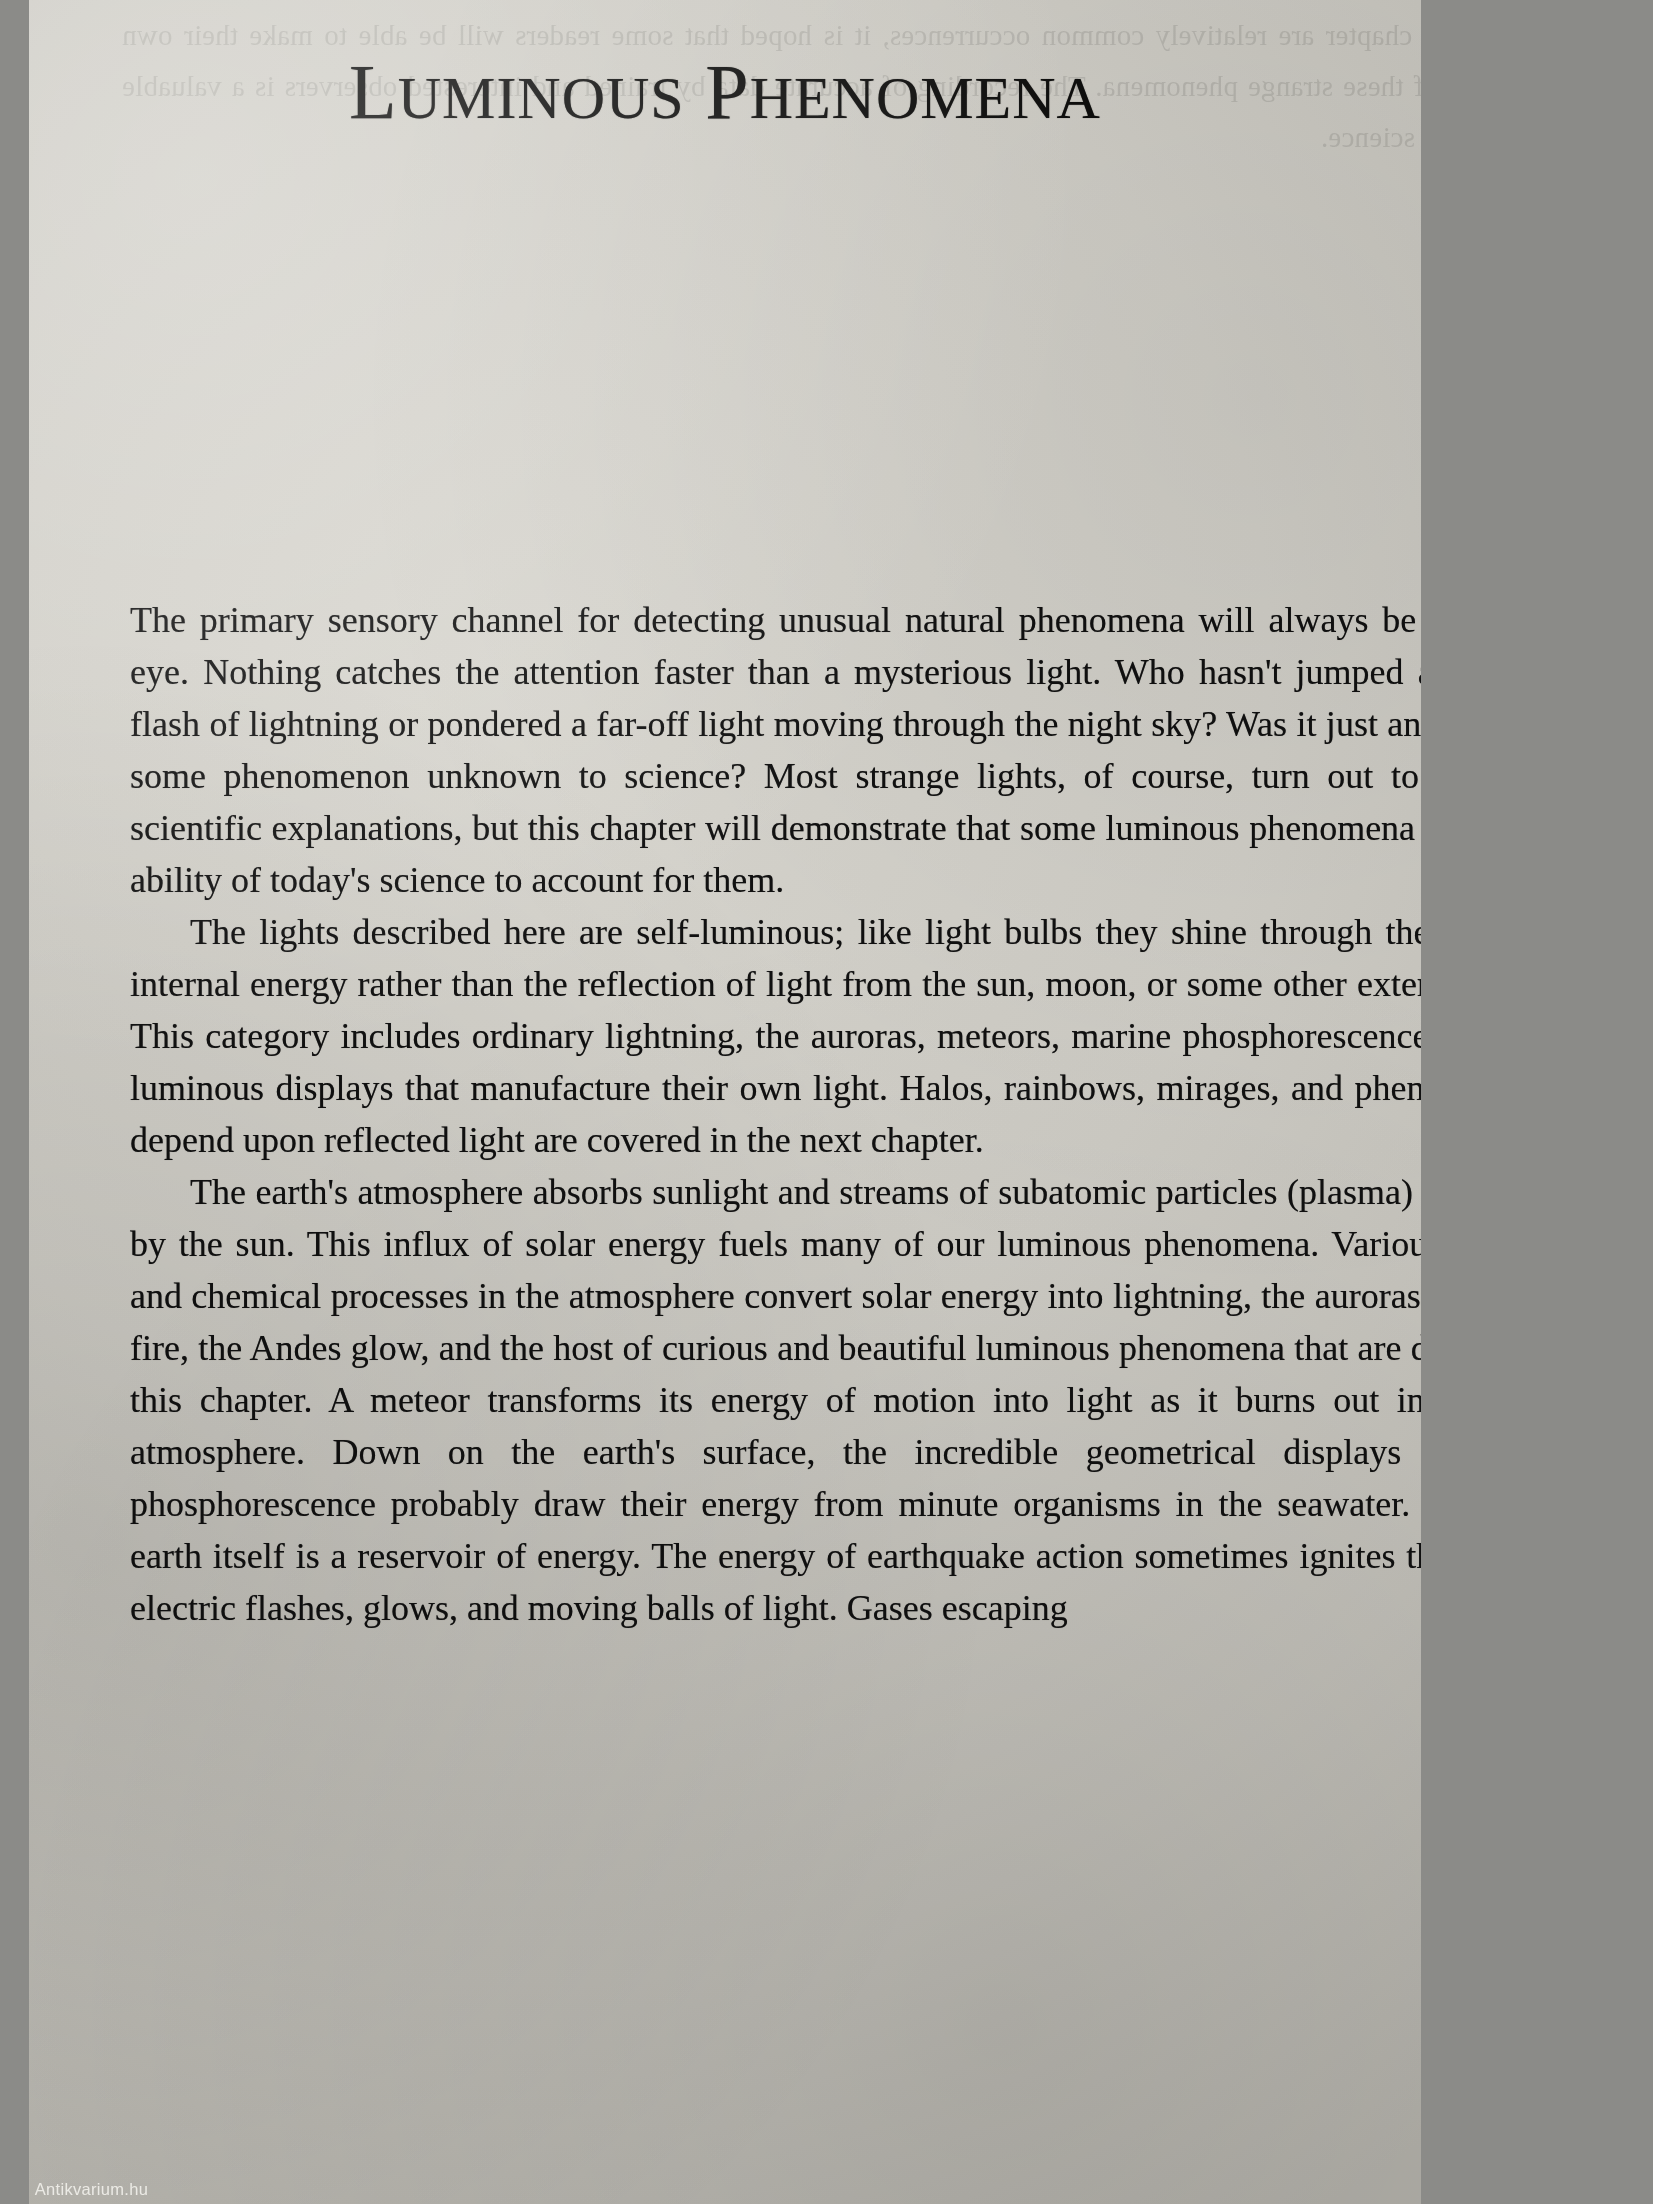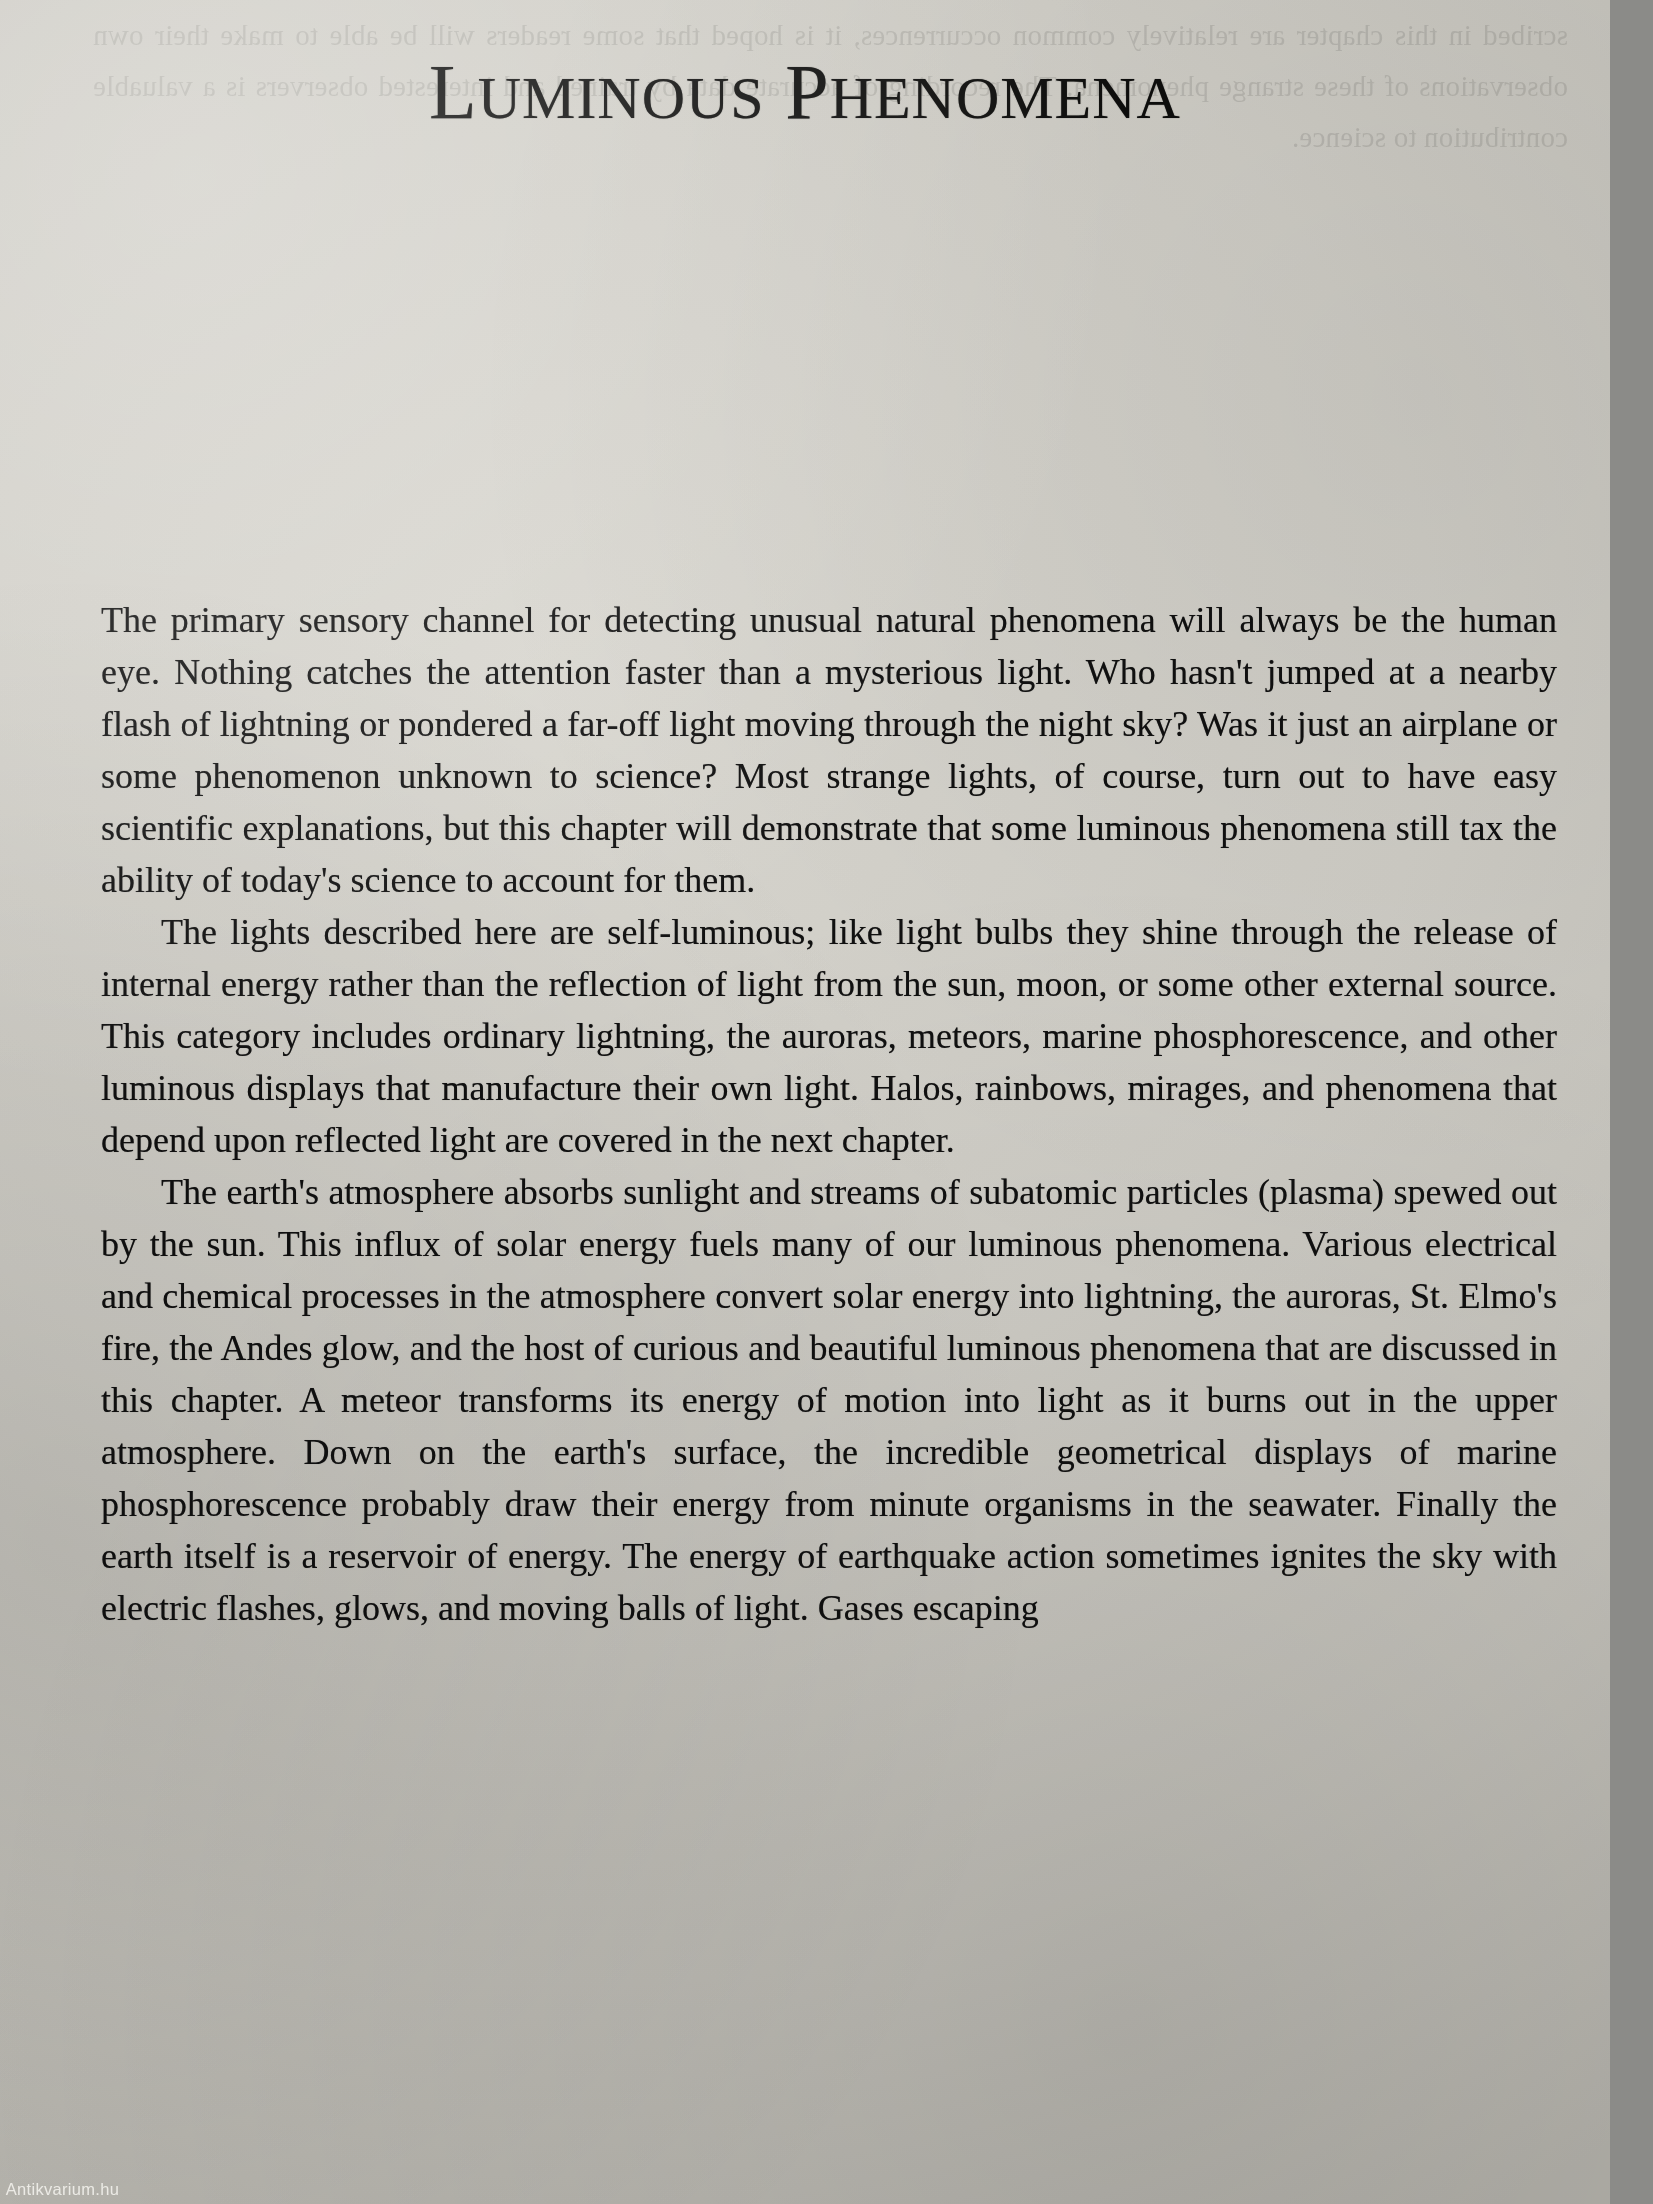--- a/index.html
+++ b/index.html
@@ -9,25 +9,26 @@
   }
   body {
     width: 1654px;
     height: 2205px;
     overflow: hidden;
     font-family: "Liberation Serif", serif;
   }
 
   .page {
     position: relative;
-    width: 1610px;
+    width: 1392px;
     height: 2205px;
     background:
       radial-gradient(ellipse 120% 80% at 35% 30%, #d8d6cf 0%, #cfcdc6 45%, #c2c0b9 75%, #b4b2ab 100%);
     overflow: hidden;
+    margin-left: 29px;
   }
 
   
   .page::before {
     content: "";
     position: absolute;
     inset: 0;
     background:
       radial-gradient(circle at 12% 8%, rgba(255,255,255,0.25) 0%, rgba(255,255,255,0) 38%),
       radial-gradient(circle at 88% 18%, rgba(0,0,0,0.06) 0%, rgba(0,0,0,0) 42%),

